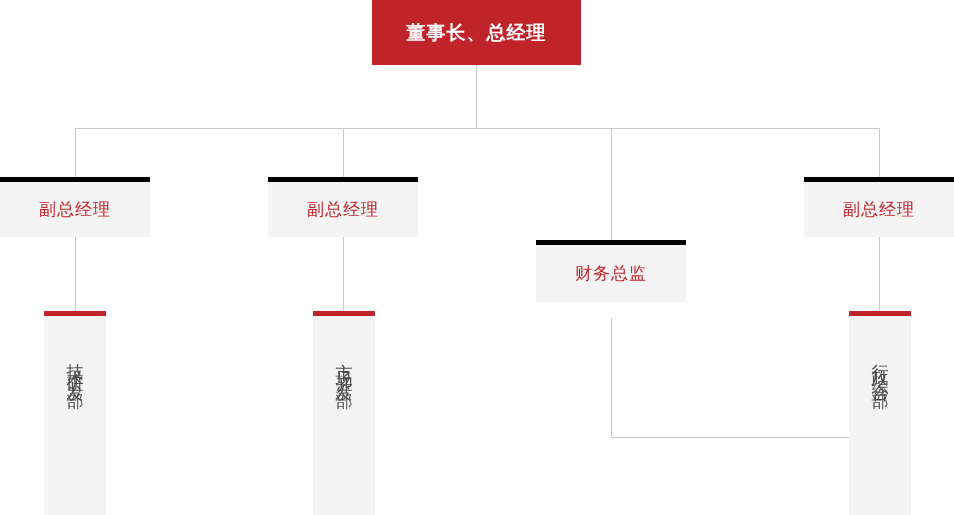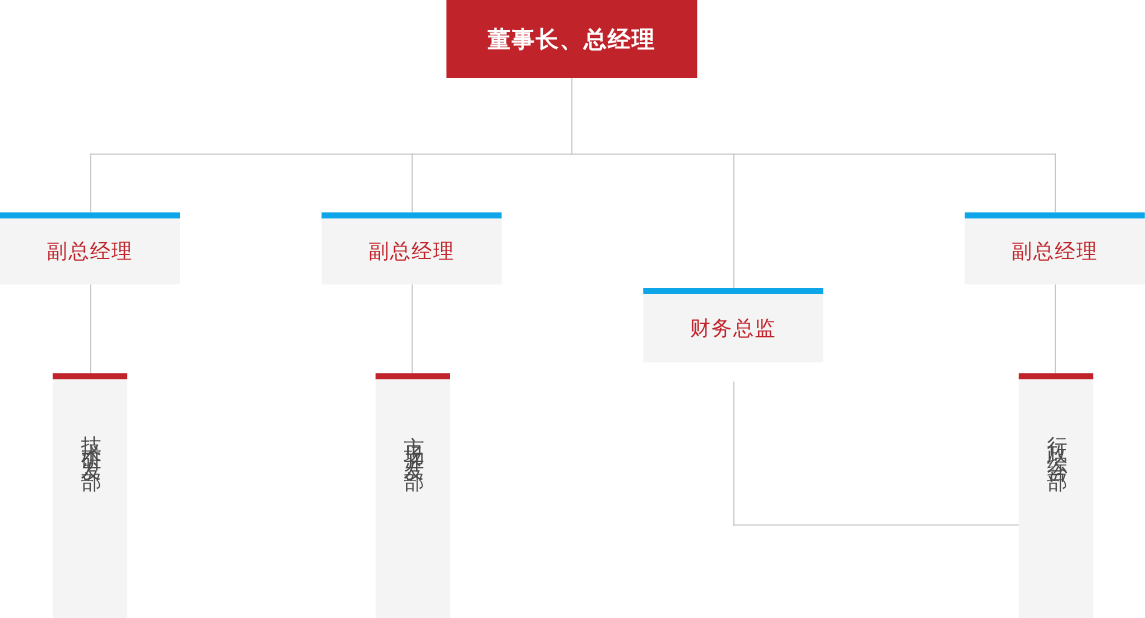--- a/index.html
+++ b/index.html
@@ -44,21 +44,21 @@
     font-size: 19px;
     font-weight: bold;
     letter-spacing: 1px;
     box-sizing: border-box;
   }
 
   
   .box-mid {
     position: absolute;
     background: #f4f4f4;
-    border-top: 5px solid #0ea5e9;
+    border-top: 5px solid #000000;
     color: #c0232a;
     display: flex;
     align-items: center;
     justify-content: center;
     font-size: 17px;
     box-sizing: border-box;
     letter-spacing: 1px;
   }
 
   

